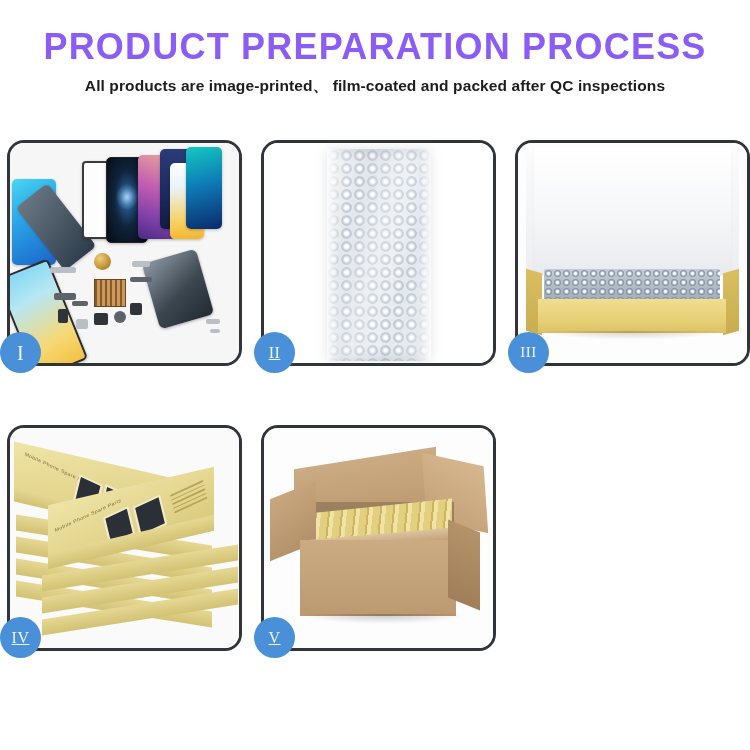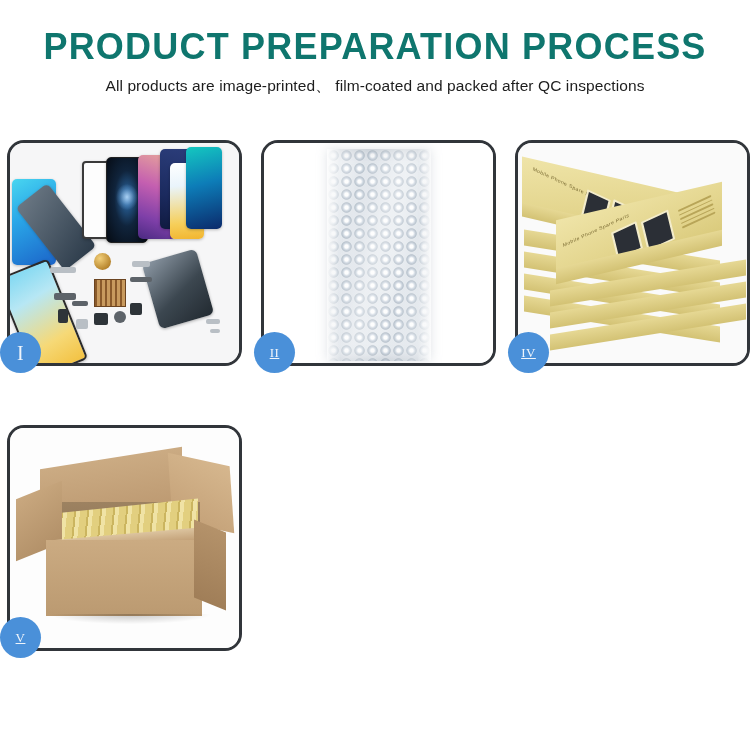--- a/index.html
+++ b/index.html
@@ -8,25 +8,25 @@
     font-family:"Liberation Sans", sans-serif;
     overflow:hidden;position:relative;
   }
   .page{width:750px;height:750px;position:relative;}
 
   
   .header{padding-top:26px;text-align:center;}
   .title{
     font-family:"Liberation Sans", sans-serif;
     font-size:36px;font-weight:700;letter-spacing:1.2px;
-    color:#0f766e;line-height:1.15;white-space:nowrap;
+    color:#8b5cf6;line-height:1.15;white-space:nowrap;
   }
   .subtitle{
     margin-top:9px;
-    font-size:15.5px;font-weight:400;color:#1d1d1d;
+    font-size:15.5px;font-weight:700;color:#1d1d1d;
     letter-spacing:.1px;white-space:nowrap;
   }
 
   
   .grid{
     position:absolute;left:7px;top:140px;
     width:738px;
     display:grid;
     grid-template-columns:repeat(3,235px);
     grid-template-rows:226px 226px;
@@ -50,21 +50,21 @@
     position:absolute;left:-10px;bottom:-10px;
     width:41px;height:41px;border-radius:50%;
     background:#4a90d9;
     display:flex;align-items:center;justify-content:center;
     color:#eef4fb;
     font-family:"Liberation Serif", serif;
     font-size:20px;line-height:1;letter-spacing:.5px;
     z-index:6;
     box-shadow:0 0 0 0 rgba(0,0,0,0);
   }
-  .badge.sm{font-size:13px;text-decoration:underline;}
+  .badge.sm{font-size:16px;text-decoration:underline;}
   .badge.xs{font-size:15px;}
 
   
   .p1{background:#f6f6f7;}
   .ph{position:absolute;border-radius:5px;overflow:hidden;
       box-shadow:0 1px 3px rgba(0,0,0,.25);}
   .ph1{left:2px;top:36px;width:44px;height:86px;
       background:linear-gradient(150deg,#49d6f0 0%,#2aa7e8 40%,#1b63c8 100%);}
   .ph1b{left:26px;top:44px;width:40px;height:80px;
       background:linear-gradient(160deg,#6b7884 0%,#2c3b4a 100%);transform:rotate(-38deg);}
@@ -244,20 +244,33 @@
     <div class="panel">
       <div class="panel-inner p2">
         <div class="bw-strip"></div>
         <div class="bw-edgeL"></div>
         <div class="bw-edgeR"></div>
         <div class="bw-sheen"></div>
       </div>
       <div class="badge sm">II</div>
     </div>
 
+    <div class="panel">
+      <div class="panel-inner p3">
+        <div class="lid-wingL"></div>
+        <div class="lid-wingR"></div>
+        <div class="lid-back"></div>
+        <div class="box3-left"></div>
+        <div class="box3-right"></div>
+        <div class="box3-bubble"></div>
+        <div class="box3-front"></div>
+        <div class="box3-shadow"></div>
+      </div>
+      <div class="badge xs">III</div>
+    </div>
 
     <div class="panel">
       <div class="panel-inner p4">
         <div class="stack">
 
           <div class="kb-side" style="left:2px;top:150px;width:196px;height:16px;transform:skewY(9deg);"></div>
           <div class="kb-side" style="left:2px;top:128px;width:196px;height:16px;transform:skewY(9deg);"></div>
           <div class="kb-side" style="left:2px;top:106px;width:196px;height:16px;transform:skewY(9deg);"></div>
           <div class="kb-side" style="left:2px;top:84px;width:196px;height:16px;transform:skewY(9deg);"></div>
 

